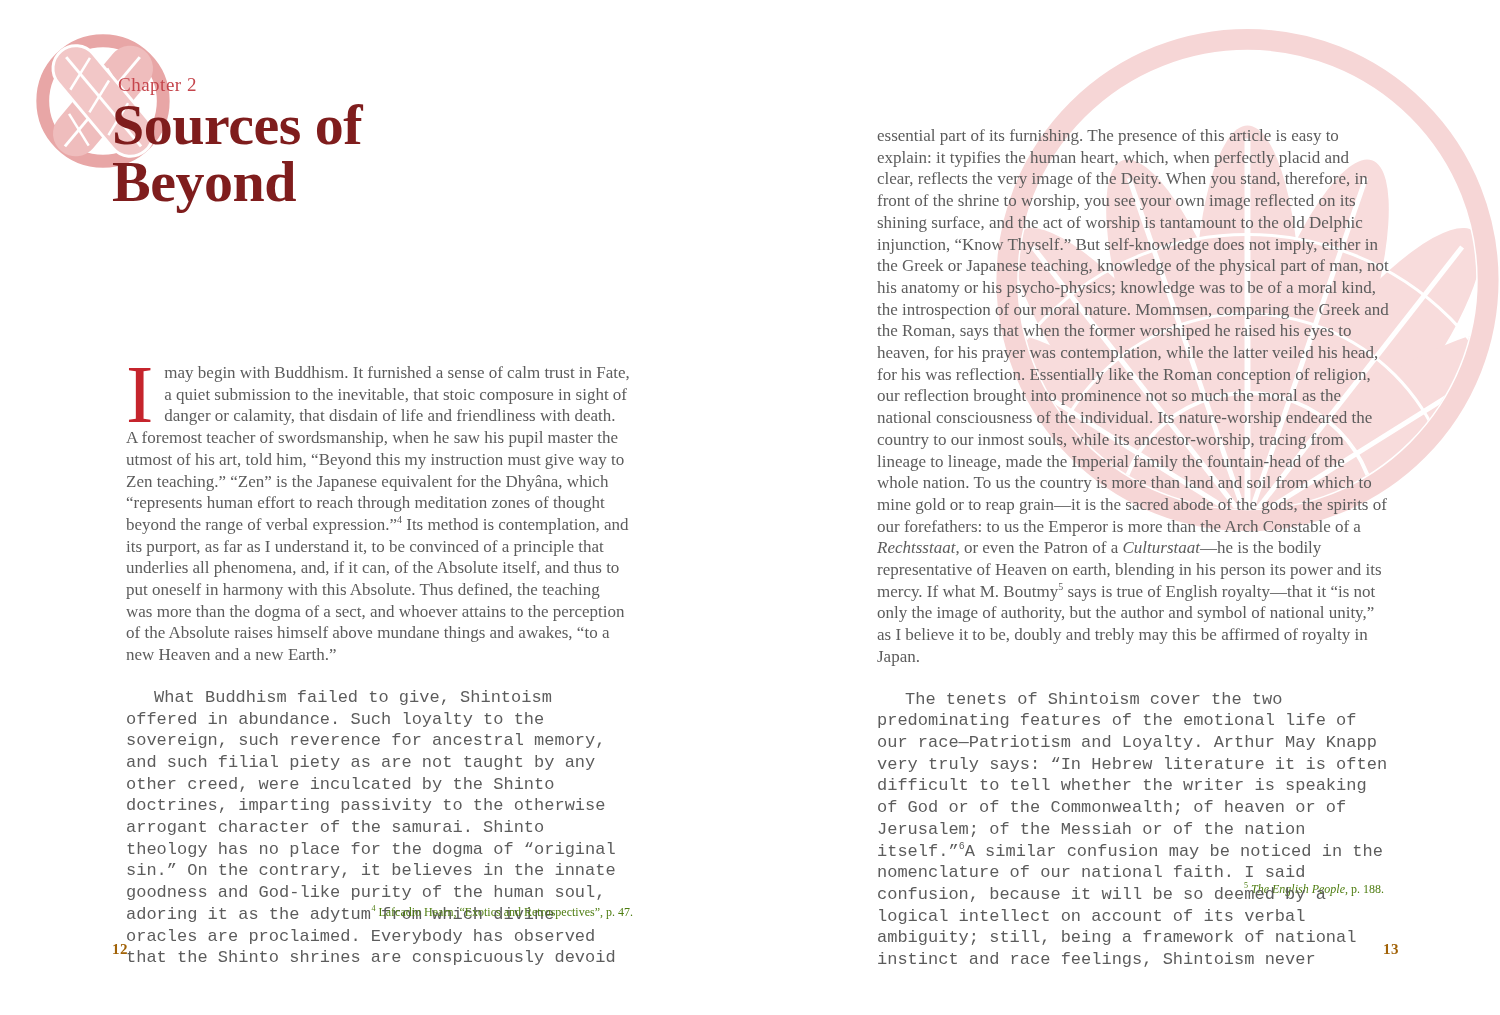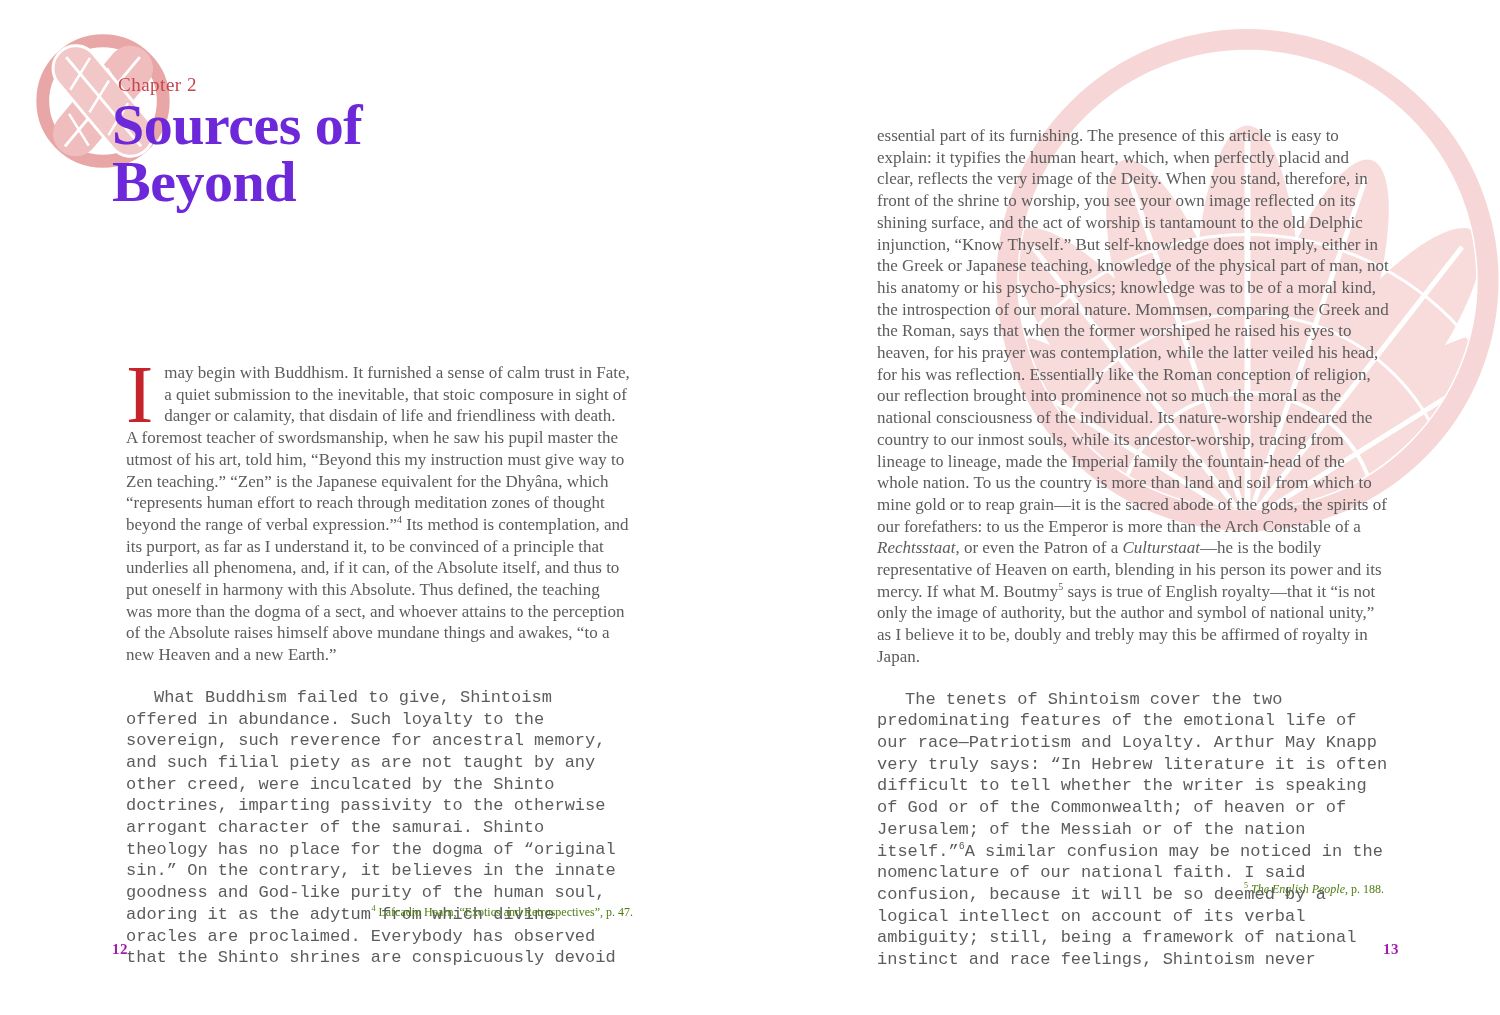--- a/index.html
+++ b/index.html
@@ -2,38 +2,38 @@
 <html><head>
 <meta charset="utf-8">
 <style>
   html,body{margin:0;padding:0;background:#ffffff;}
   .spread{position:relative;width:1500px;height:971px;background:#ffffff;overflow:hidden;
           font-family:"Liberation Serif","DejaVu Serif",serif;}
   
   .seal{position:absolute;left:24px;top:22px;width:158px;height:158px;}
   .chapter-label{position:absolute;left:118px;top:74px;font-size:19px;color:#c5454c;letter-spacing:0.5px;}
   .title{position:absolute;left:112px;top:96px;margin:0;font-size:58px;line-height:57px;
-         font-weight:700;color:#6d28d9;letter-spacing:-0.5px;}
+         font-weight:700;color:#7f1d1d;letter-spacing:-0.5px;}
   .title .tl{display:block;}
   .copy{position:absolute;color:#5c5c5c;font-size:17px;line-height:21.7px;}
   .copy-left{left:113px;top:349px;width:530px;}
   .copy-right{left:864px;top:112px;width:538px;z-index:2;}
   .para{margin:13px;}
   .para + .para{margin-top:21px;}
   .para.indent{text-indent:28px;font-family:Liberation Mono, monospace;}
   .para i{font-style:italic;}
   .para sup, .footnote sup{font-size:10px;line-height:0;color:inherit;}
   .dropcap{float:left;font-size:82px;line-height:62px;padding:2px 11px 0 0;color:#c5242c;}
   .footnote{color:#4d7c0f;font-size:12px;line-height:15px;text-align:right;}
   .footnote i{font-style:italic;}
   .footnote sup{font-size:8px;}
   .fn-left{position:absolute;left:113px;top:905px;width:520px;}
   .fn-right{position:absolute;left:864px;top:882px;width:520px;}
   .fn-right .footnote{margin-bottom:11px;}
-  .folio{position:absolute;font-size:15px;font-weight:700;color:#a21caf;letter-spacing:0.5px;}
+  .folio{position:absolute;font-size:15px;font-weight:700;color:#a16207;letter-spacing:0.5px;}
   .folio-left{left:112px;top:941px;}
   .folio-right{left:1366px;top:941px;margin-left:17px;}
   
   .watermark{position:absolute;left:988px;top:12px;width:515px;height:548px;z-index:1;}
 </style>
 </head>
 <body>
 
 <div class="spread">
 

